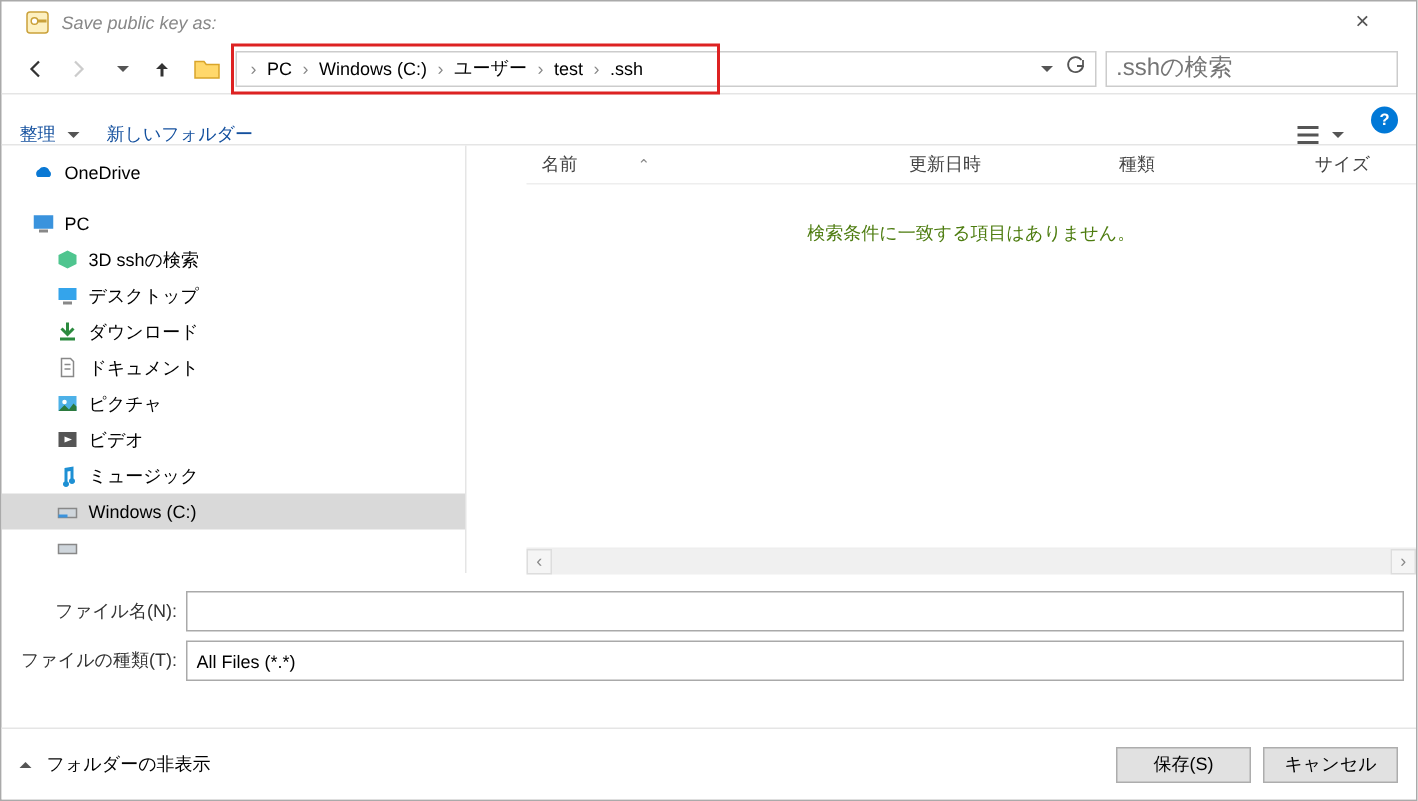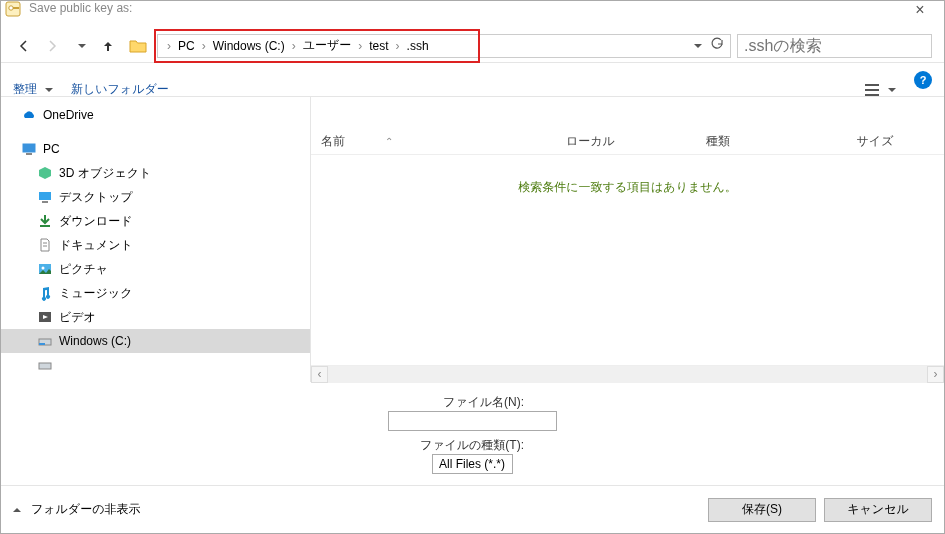--- a/index.html
+++ b/index.html
@@ -1,63 +1,63 @@
 <!DOCTYPE html>
 <html><head>
 <meta charset="utf-8">
 <style>
 * { box-sizing: border-box; margin: 0; padding: 0; font-family: 'Segoe UI', 'Meiryo', sans-serif; font-size: 12px; }
 body { background: #fff; width: 945px; height: 534px; overflow: hidden; position: relative; border: 1px solid #aaa;}
-.titlebar { height: 28px; display: flex; align-items: flex-start; padding: 0 4px; color: #888; }
+.titlebar { height: 28px; display: flex; align-items: center; padding: 0 16px; color: #888; font-style: italic; }
 .titlebar .tb-icon { width: 16px; height: 16px; margin-right: 8px; }
 .titlebar .tb-title { flex: 1; }
 .titlebar .tb-close { width: 40px; text-align: center; font-size: 16px; color: #555; cursor: pointer; }
 .navbar { height: 34px; display: flex; align-items: center; padding: 0 12px; gap: 6px; border-bottom: 1px solid #e5e5e5;}
 .nav-btn { width: 22px; height: 22px; display:flex; align-items:center; justify-content:center; color:#555; }
 .nav-btn.disabled { color: #ccc; }
 .folder-icon { width: 18px; height: 18px; margin: 0 4px;}
 .address { flex:1; height: 24px; border: 1px solid #ccc; display:flex; align-items:center; padding: 0 6px; position:relative; }
 .address .crumbs { display:flex; align-items:center; gap: 0; }
 .crumb { padding: 0 4px; cursor:pointer; }
 .crumb-sep { color: #888; padding: 0 3px; }
 .address .addr-right { margin-left:auto; display:flex; align-items:center; gap:8px; color:#555; }
 .addr-highlight { position:absolute; border: 2px solid #d22; left: -4px; top: -6px; right: 250px; bottom: -6px; pointer-events:none; }
 .searchbox { width: 195px; height: 24px; border:1px solid #ccc; display:flex; align-items:center; padding: 0 6px; color:#888;}
 .searchbox input { border:none; outline:none; flex:1; font-size:16px; color:#333; background:transparent;}
 .toolbar { height: 34px; border-bottom: 1px solid #e5e5e5; display:flex; align-items:center; padding: 0 12px; gap: 18px; color:#14509e; }
 .toolbar .tb-item { cursor:pointer; display:flex; align-items:center; gap:4px;margin-top:20px;}
 .toolbar .spacer { flex:1; }
 .toolbar .help { width:18px; height:18px; border-radius:50%; background:#0078d7; color:#fff; display:flex; align-items:center; justify-content:center; font-weight:bold; font-size:11px;}
-.main { display:flex; height: 285px; }
+.main { display:flex; height: 285px; gap: 40px; }
 .sidebar { width: 310px; border-right: 1px solid #e5e5e5; overflow-y: scroll; overflow-x: hidden; padding-top: 6px; position:relative;}
 .tree-item { display:flex; align-items:center; height: 24px; padding-left: 20px; gap: 6px; cursor:pointer; white-space:nowrap;}
 .tree-item.child { padding-left: 36px; }
 .tree-item.selected { background: #d9d9d9; }
 .tree-icon { width:16px; height:16px; flex-shrink:0; display:flex; align-items:center; justify-content:center; }
 .content { flex:1; display:flex; flex-direction:column; }
-.col-headers { height: 26px; border-bottom: 1px solid #eee; display:flex; align-items:center; color:#444;margin-top:32px; }
+.col-headers { height: 26px; border-bottom: 1px solid #eee; display:flex; align-items:center; color:#444; }
 .col-headers .col { padding: 0 10px; }
 .col-name { width: 245px; display:flex; align-items:center; gap:40px;}
 .col-date { width: 140px; }
 .col-type { width: 110px; }
 .col-size { flex:1;text-align:center; }
 .empty-msg { text-align:center; color:#4d7c0f; padding-top: 24px; }
 .content-scroll { flex:1; position:relative; }
 .hscroll { height: 17px; border-top: 1px solid #eee; display:flex; align-items:center; }
 .hscroll .arrow { width:17px; height:17px; display:flex; align-items:center; justify-content:center; color:#888; border:1px solid #ddd; background:#f5f5f5;}
 .hscroll .track { flex:1; background:#f0f0f0; height:17px; }
 .form-area { padding: 12px 8px 4px 8px; }
-.form-row { display:flex; align-items:center; margin-bottom: 6px; flex-direction: column; }
+.form-row { display:flex; align-items:center; margin-bottom: 6px; }
 .form-row label { width: 115px; text-align:right; padding-right: 6px; color:#333; }
 .form-row .field { flex:1; height: 27px; border:1px solid #aaa; padding: 2px 6px; background:#fff; }
 .form-row select.field { appearance:none; }
 .footer { position:absolute; bottom:0; left:0; right:0; height: 48px; display:flex; align-items:center; padding: 0 12px; border-top:1px solid #e5e5e5; background:#fff;}
 .footer .hide-folders { display:flex; align-items:center; gap:6px; cursor:pointer; color:#000000;}
 .footer .spacer { flex:1; }
-.footer button { width: 108px; height: 24px; margin-left: 8px; border:1px solid #adadad; background:#e1e1e1; cursor:pointer; font-size:12px;}
+.footer button { width: 90px; height: 24px; margin-left: 8px; border:1px solid #adadad; background:#e1e1e1; cursor:pointer; font-size:12px;}
 .caret-down::after { content:''; display:inline-block; border:4px solid transparent; border-top-color:#555; margin-left:4px; transform:translateY(2px);}
 .caret-up::before { content:''; display:inline-block; border:4px solid transparent; border-bottom-color:#555; margin-right:4px; transform:translateY(-2px);}
 .sort-indicator { color:#888; font-size:10px;}
 .view-icon svg { width:16px; height:16px; }
 </style>
 </head>
 <body>
 
 <div class="titlebar">
   <span class="tb-icon">
@@ -161,21 +161,21 @@
           </svg>
         </span>
         <span>PC</span>
       </div>
     <div class="tree-item child">
         <span class="tree-icon">
           <svg viewBox="0 0 16 16">
             <path d="M8 2 L14 5 L14 11 L8 14 L2 11 L2 5 Z" fill="#4fc58f"></path>
           </svg>
         </span>
-        <span>3D オブジェクト</span>
+        <span>3D sshの検索</span>
       </div>
     <div class="tree-item child">
         <span class="tree-icon">
           <svg viewBox="0 0 16 16">
             <rect x="2" y="3" width="12" height="8" fill="#34a4eb"></rect>
             <rect x="5" y="12" width="6" height="2" fill="#888"></rect>
           </svg>
         </span>
         <span>デスクトップ</span>
       </div>
@@ -204,33 +204,33 @@
             <rect x="2" y="3" width="12" height="10" fill="#4db1e8"></rect>
             <circle cx="6" cy="7" r="1.5" fill="#fff"></circle>
             <path d="M2 13 L6 9 L9 12 L12 8 L14 10 L14 13 Z" fill="#2b7a3e"></path>
           </svg>
         </span>
         <span>ピクチャ</span>
       </div>
     <div class="tree-item child">
         <span class="tree-icon">
           <svg viewBox="0 0 16 16">
-            <path d="M6 3 L12 2 L12 10 A2 2 0 1 1 10 10 L10 5 L8 5.3 L8 12 A2 2 0 1 1 6 12 Z" fill="#1e90d4"></path>
-          </svg>
-        </span>
-        <span>ミュージック</span>
-      </div>
-    <div class="tree-item child">
-        <span class="tree-icon">
-          <svg viewBox="0 0 16 16">
             <rect x="2" y="3" width="12" height="10" fill="#555"></rect>
             <path d="M6 6 L11 8 L6 10 Z" fill="#fff"></path>
           </svg>
         </span>
         <span>ビデオ</span>
+      </div>
+    <div class="tree-item child">
+        <span class="tree-icon">
+          <svg viewBox="0 0 16 16">
+            <path d="M6 3 L12 2 L12 10 A2 2 0 1 1 10 10 L10 5 L8 5.3 L8 12 A2 2 0 1 1 6 12 Z" fill="#1e90d4"></path>
+          </svg>
+        </span>
+        <span>ミュージック</span>
       </div>
     <div class="tree-item child selected">
         <span class="tree-icon">
           <svg viewBox="0 0 16 16">
             <rect x="2" y="6" width="12" height="6" fill="#cfd6dc" stroke="#888"></rect>
             <rect x="2" y="10" width="6" height="2" fill="#3a93dd"></rect>
           </svg>
         </span>
         <span>Windows (C:)</span>
       </div>
@@ -242,21 +242,21 @@
         </span>
       </div>
   </div>
 
   <div class="content">
     <div class="col-headers">
       <div class="col col-name">
           <span>名前</span>
           <span class="sort-indicator">⌃</span>
         </div>
-      <div class="col col-date">ローカル</div>
+      <div class="col col-date">更新日時</div>
       <div class="col col-type">種類</div>
       <div class="col col-size">サイズ</div>
     </div>
     <div class="content-scroll">
       <div class="empty-msg">検索条件に一致する項目はありません。</div>
     </div>
     <div class="hscroll">
       <span class="arrow">‹</span>
       <span class="track"></span>
       <span class="arrow">›</span>

